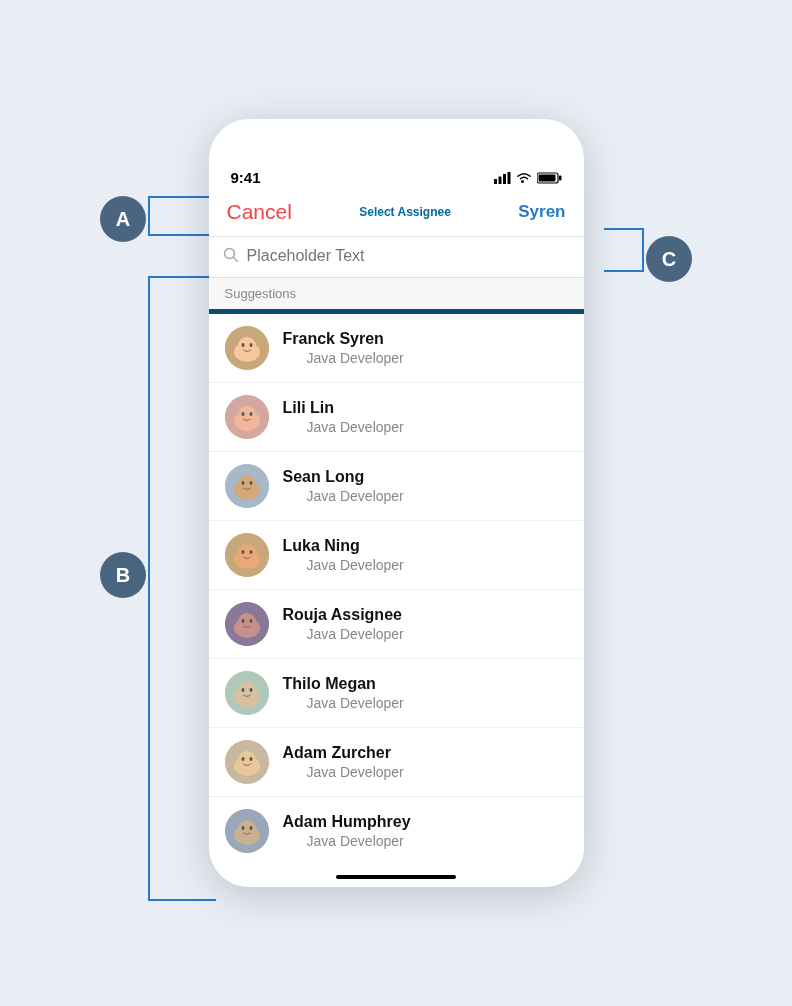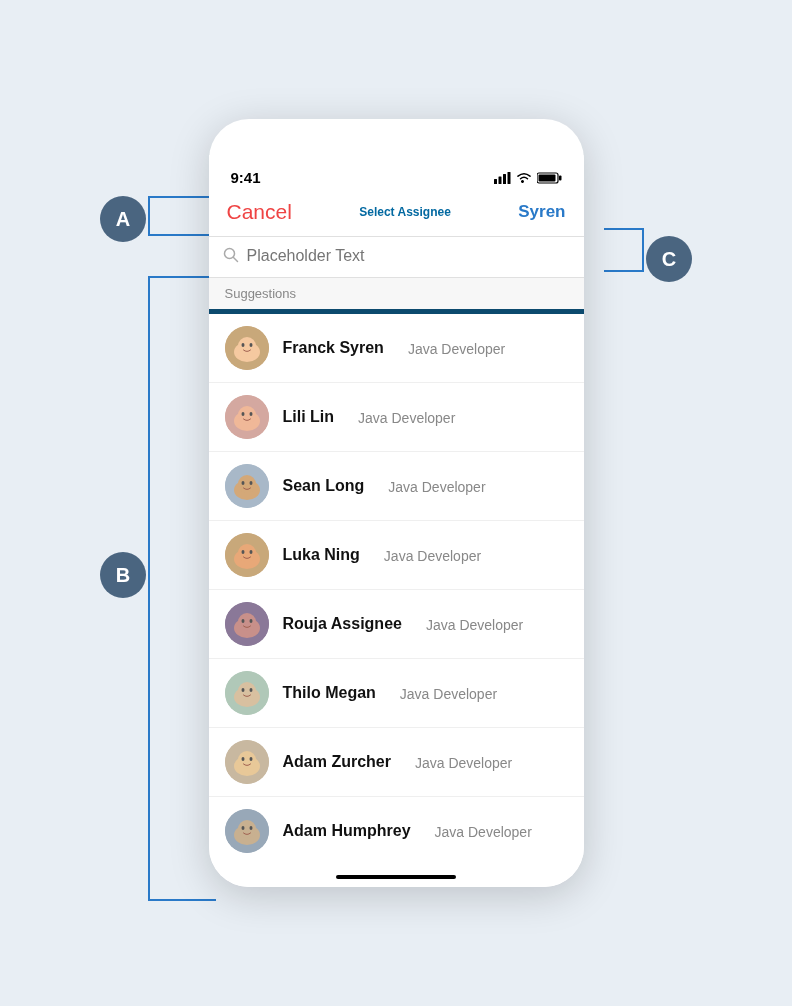--- a/index.html
+++ b/index.html
@@ -172,21 +172,21 @@
       flex-shrink: 0;
       overflow: hidden;
       display: flex;
       align-items: center;
       justify-content: center;
     }
     .avatar svg {
       width: 100%;
       height: 100%;
     }
-    .item-info { display: flex; flex-direction: row; }
+    .item-info { display: flex; flex-direction: column; }
     .item-name { font-size: 16px; font-weight: 600; color: #111; }
     .item-role { font-size: 14px; color: #888; margin-top: 2px; margin-left: 24px; }
 
     
     .home-indicator {
       background: white;
       display: flex;
       justify-content: center;
       padding: 10px 0 8px;
     }

